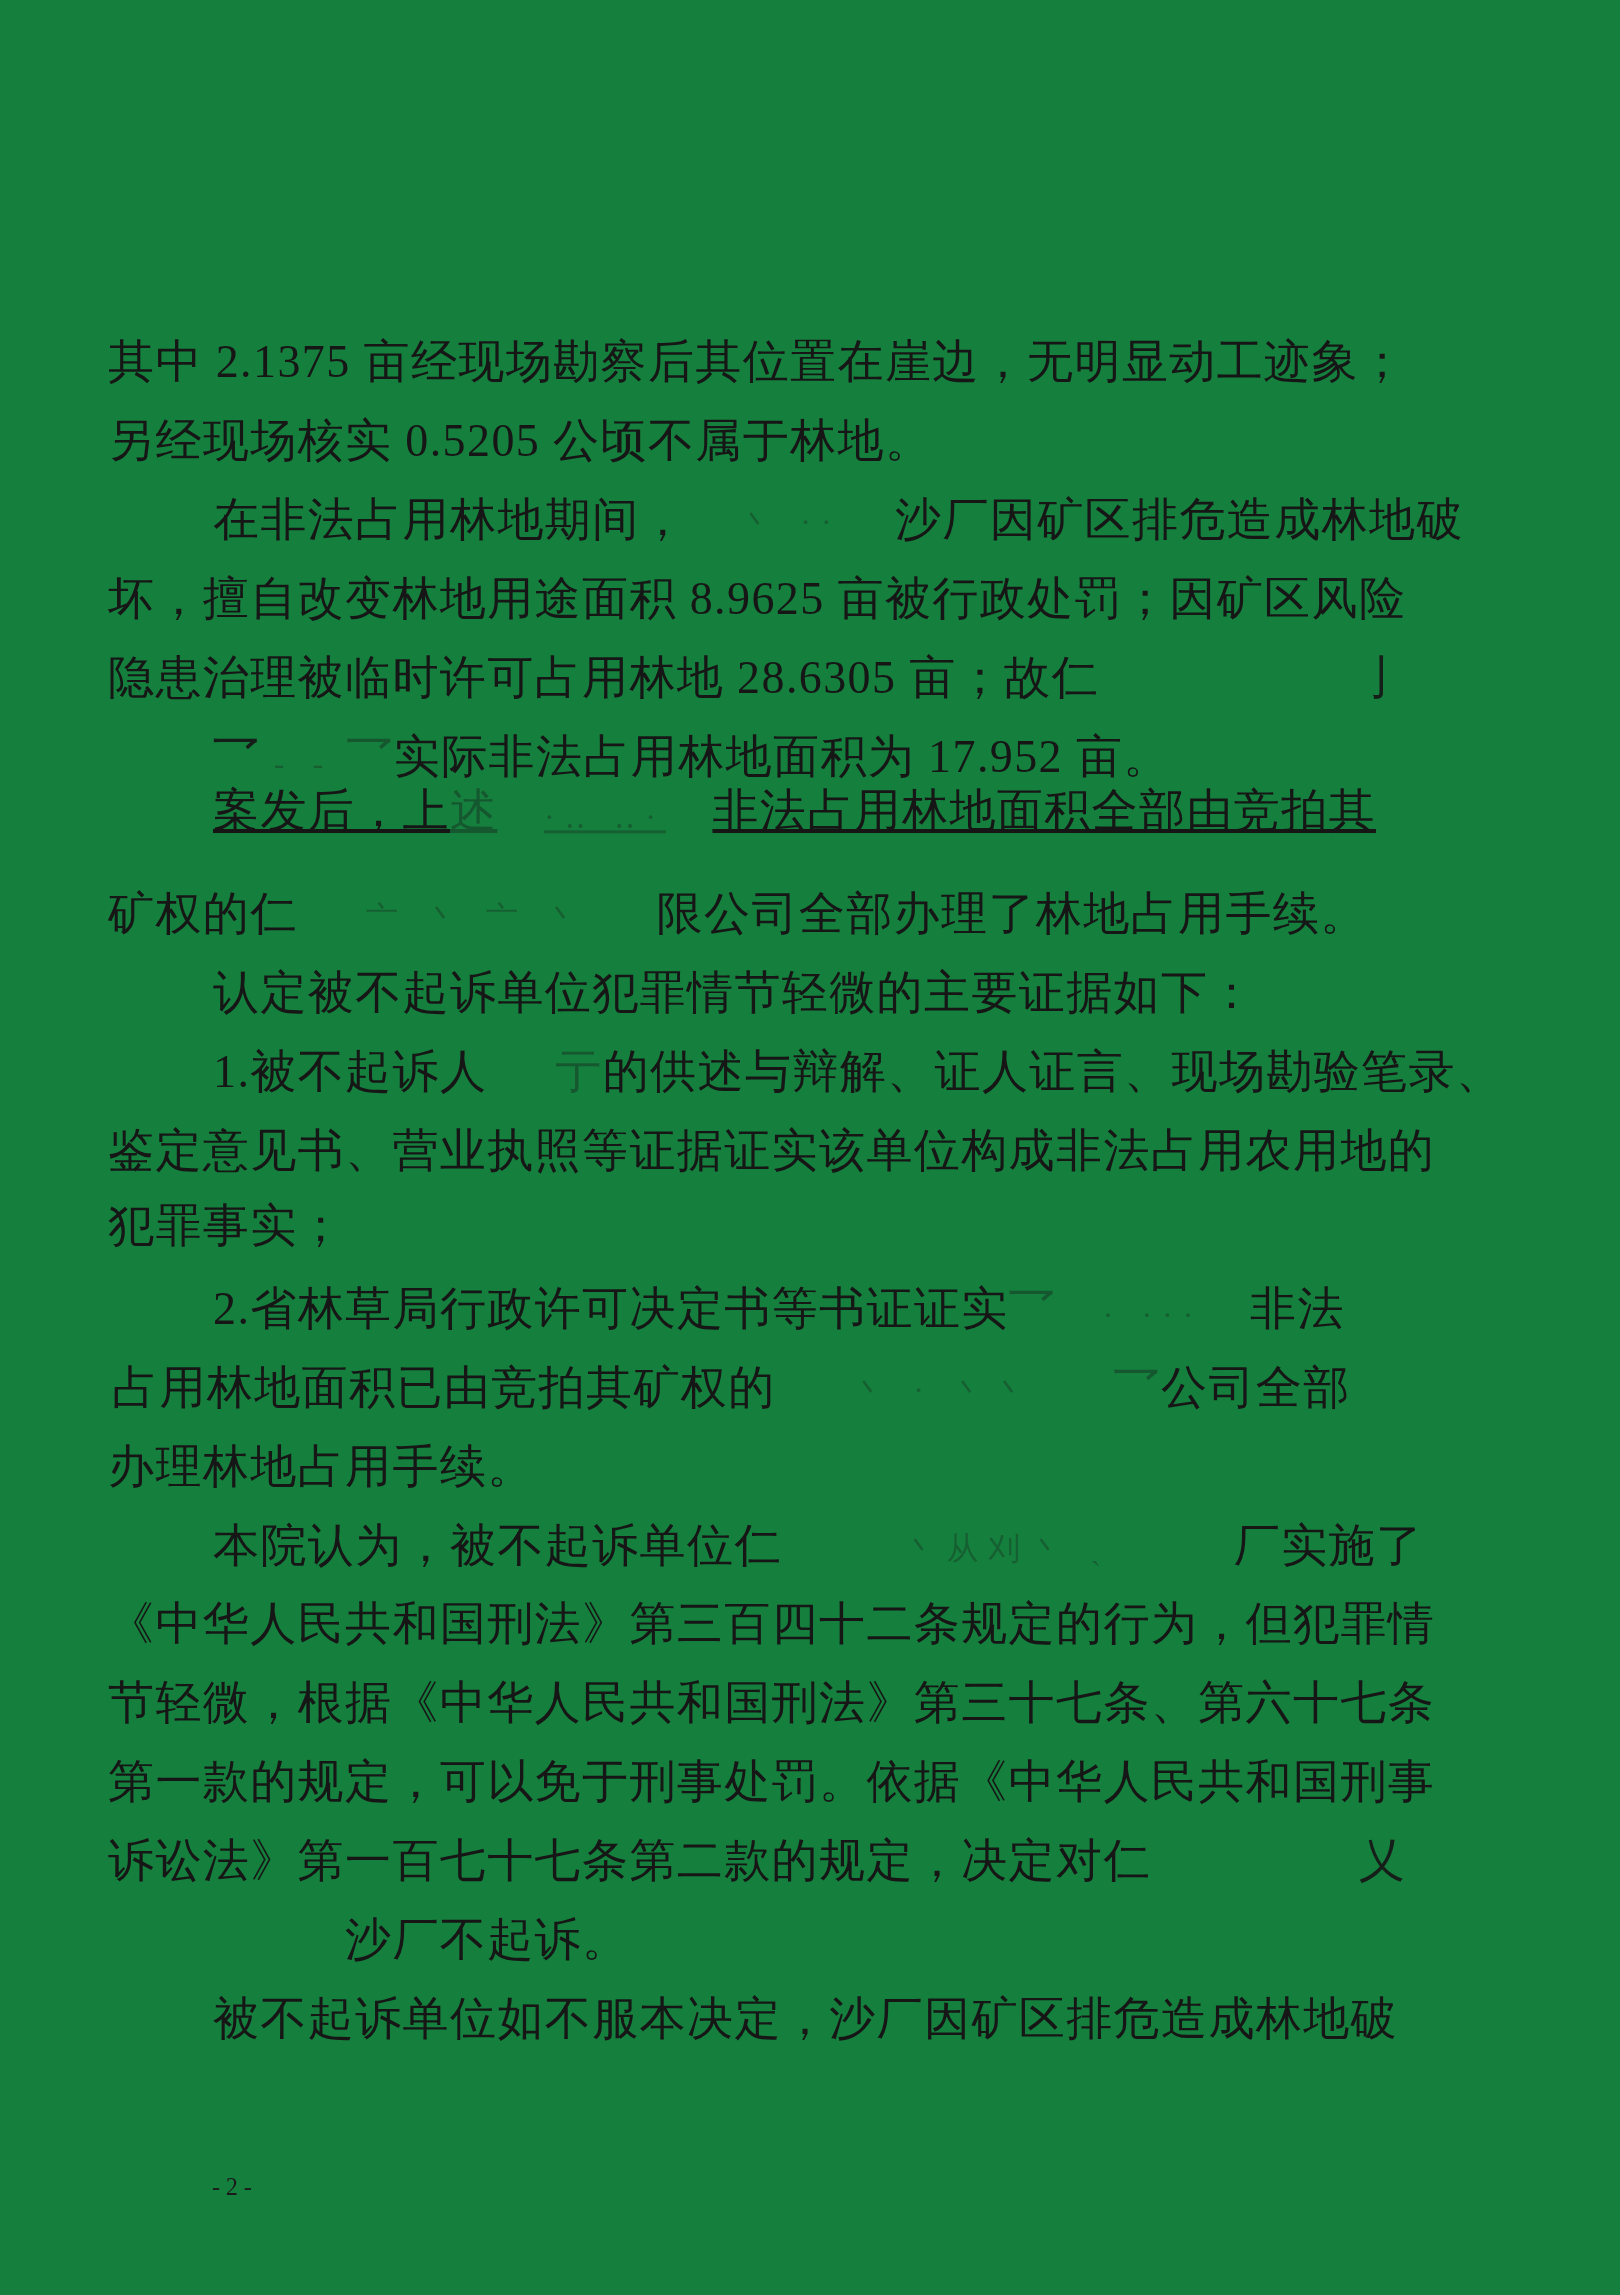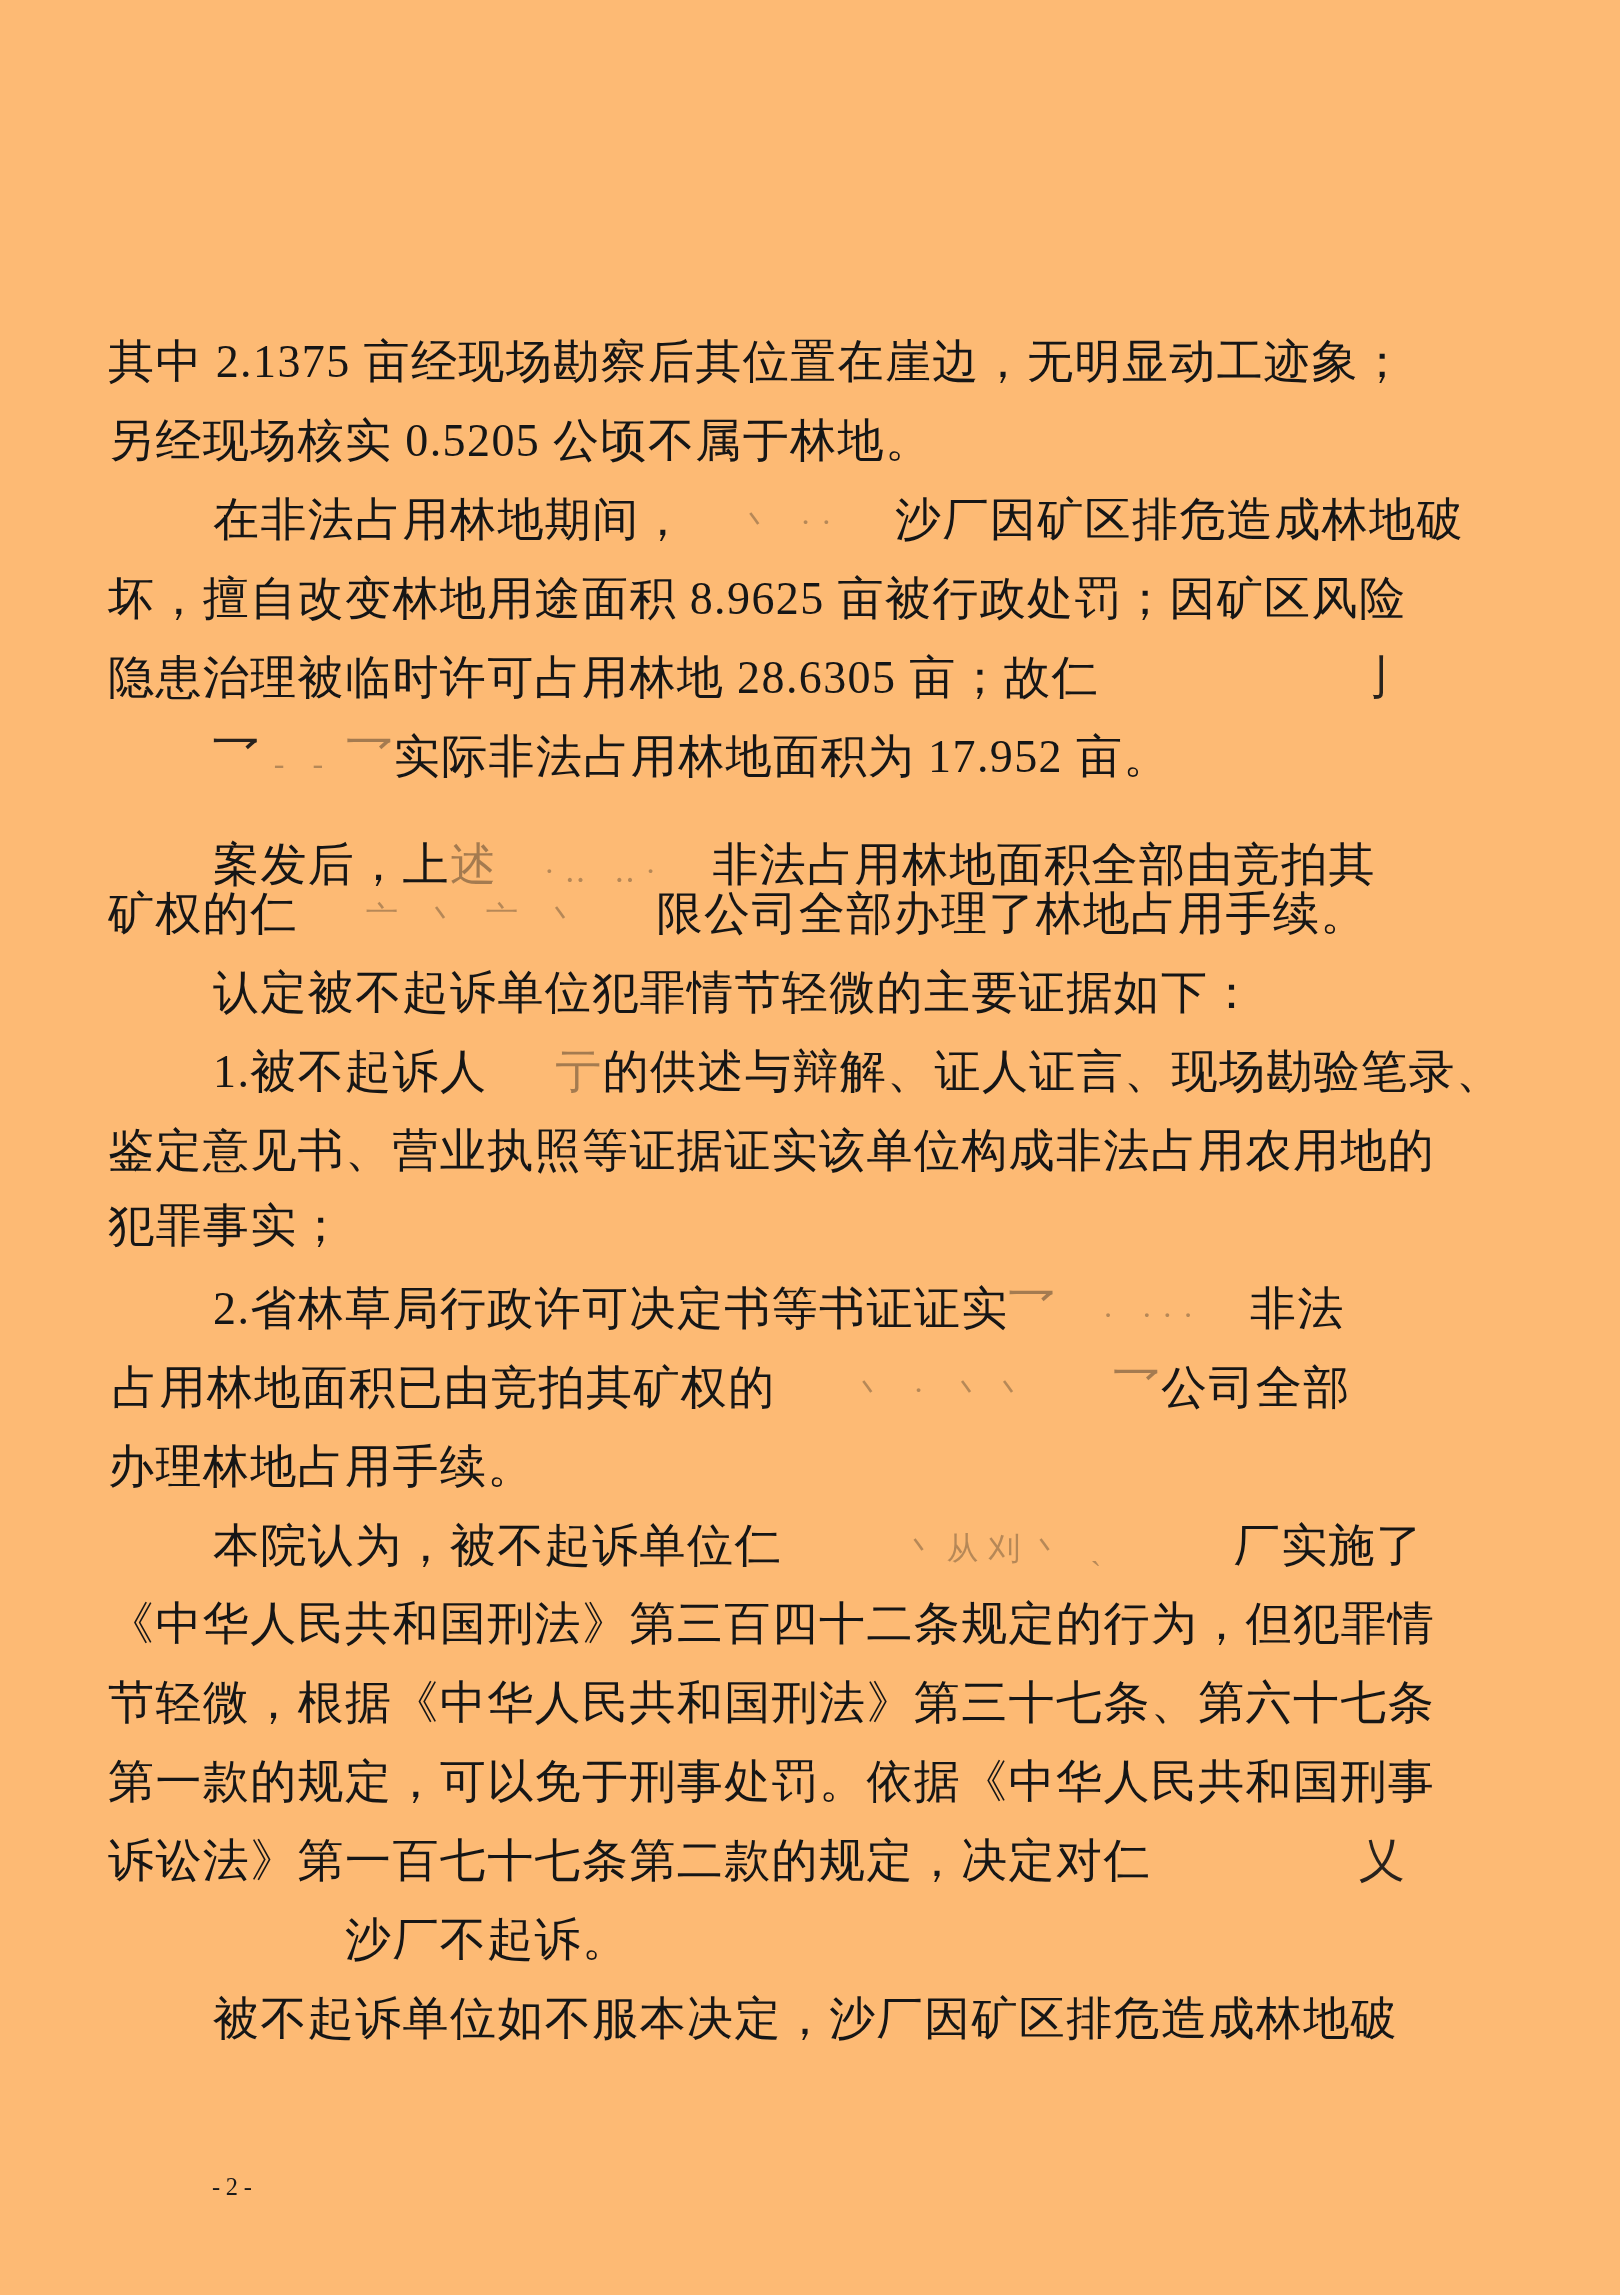--- a/index.html
+++ b/index.html
@@ -5,21 +5,21 @@
   html,body{margin:0;padding:0;}
   body{
     width:1620px;height:2295px;
     background:#ffffff;
     font-family:"Liberation Serif","DejaVu Serif",serif;
     position:relative;
     overflow:hidden;
   }
   .page{
     position:absolute;inset:0;
-    background:#fdba74;
+    background:#15803d;
   }
   .doc-line{
     position:absolute;
     height:66px;
     white-space:nowrap;
     font-size:46px;
     letter-spacing:1.4px;
     color:#161616;
     display:flex;
     align-items:flex-end;
@@ -75,21 +75,21 @@
         <span class="seg-mark">亅</span>
       </div>
       <div class="doc-line" style="top: 722px; left: 213px;">
         <span class="seg-mark">乛</span>
         <span class="seg-gap" style="width: 86px;">
           <span class="gap-remnant">- -</span>
         </span>
         <span class="seg-faint">乛</span>
         <span class="seg-text">实际非法占用林地面积为 17.952 亩。</span>
       </div>
-      <div class="doc-line" style="top: 830px; left: 213px;">
+      <div class="doc-line" style="top: 776px; left: 213px; text-decoration: underline;">
         <span class="seg-text">案发后，上</span>
         <span class="seg-faint">述</span>
         <span class="seg-gap" style="width: 215px;">
           <span class="gap-remnant">·‥ ‥·</span>
         </span>
         <span class="seg-text">非法占用林地面积全部由竞拍其</span>
       </div>
       <div class="doc-line" style="top: 879px; left: 108px;">
         <span class="seg-text">矿权的仁</span>
         <span class="seg-gap" style="width: 359px;">

